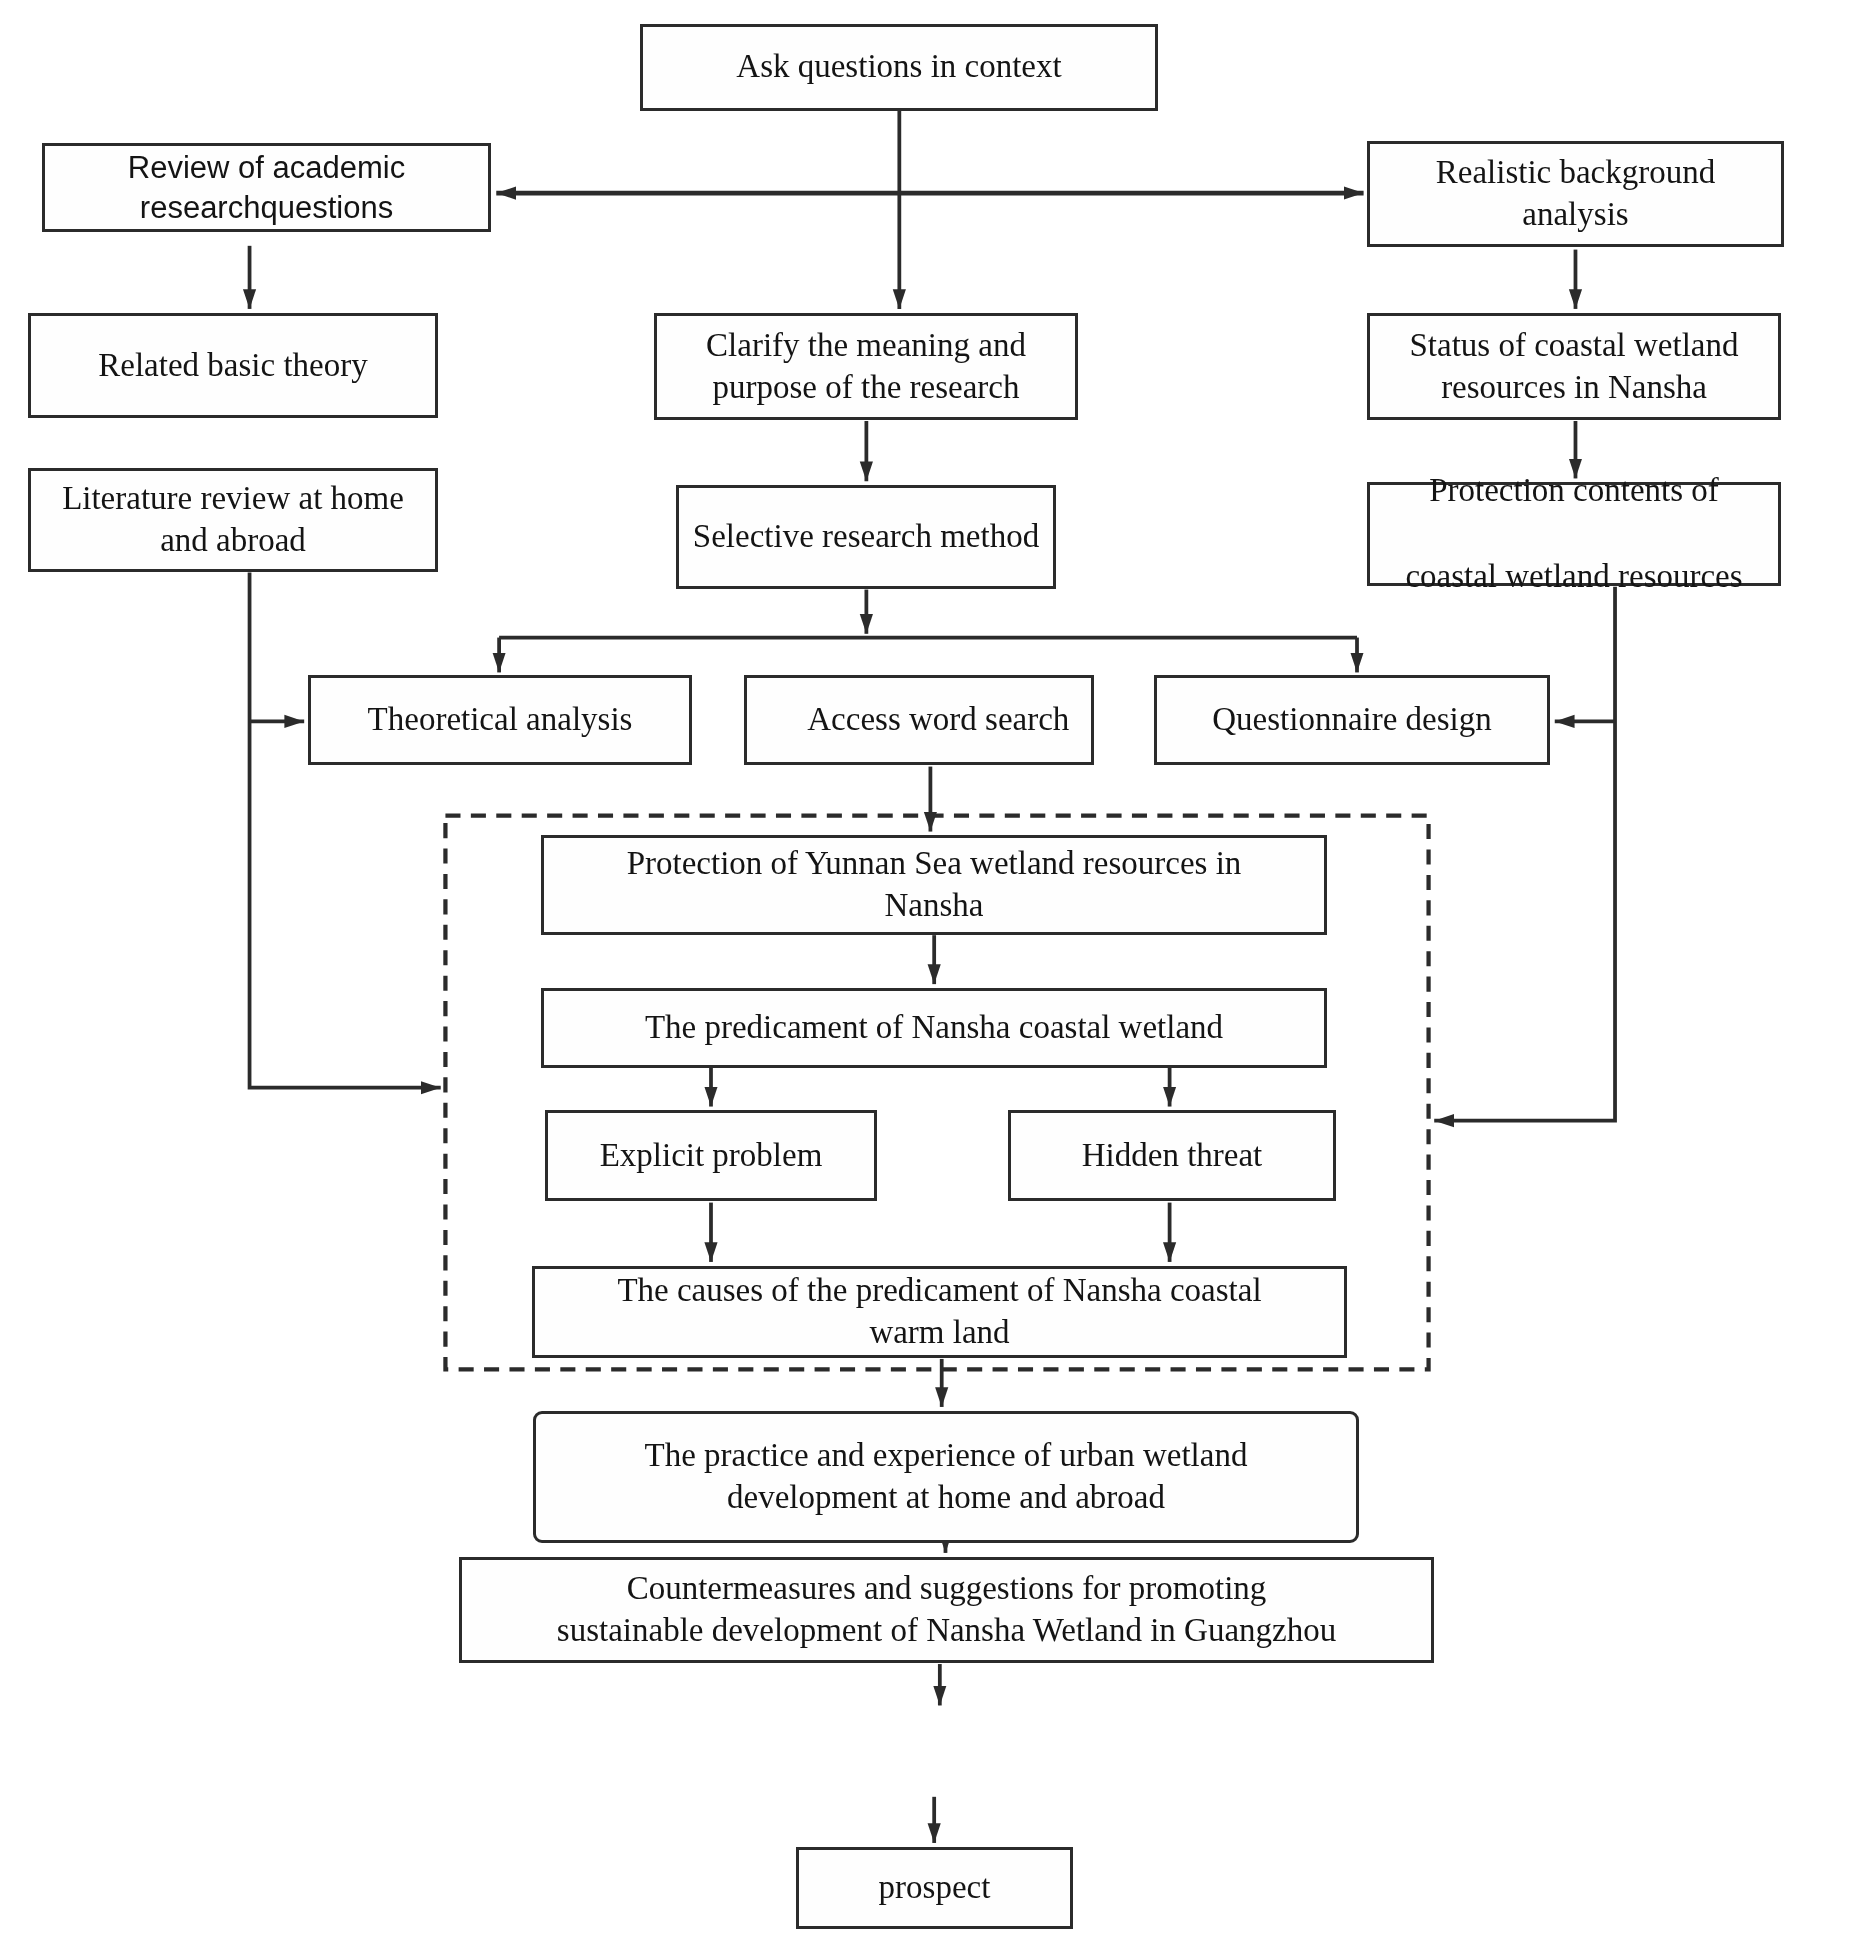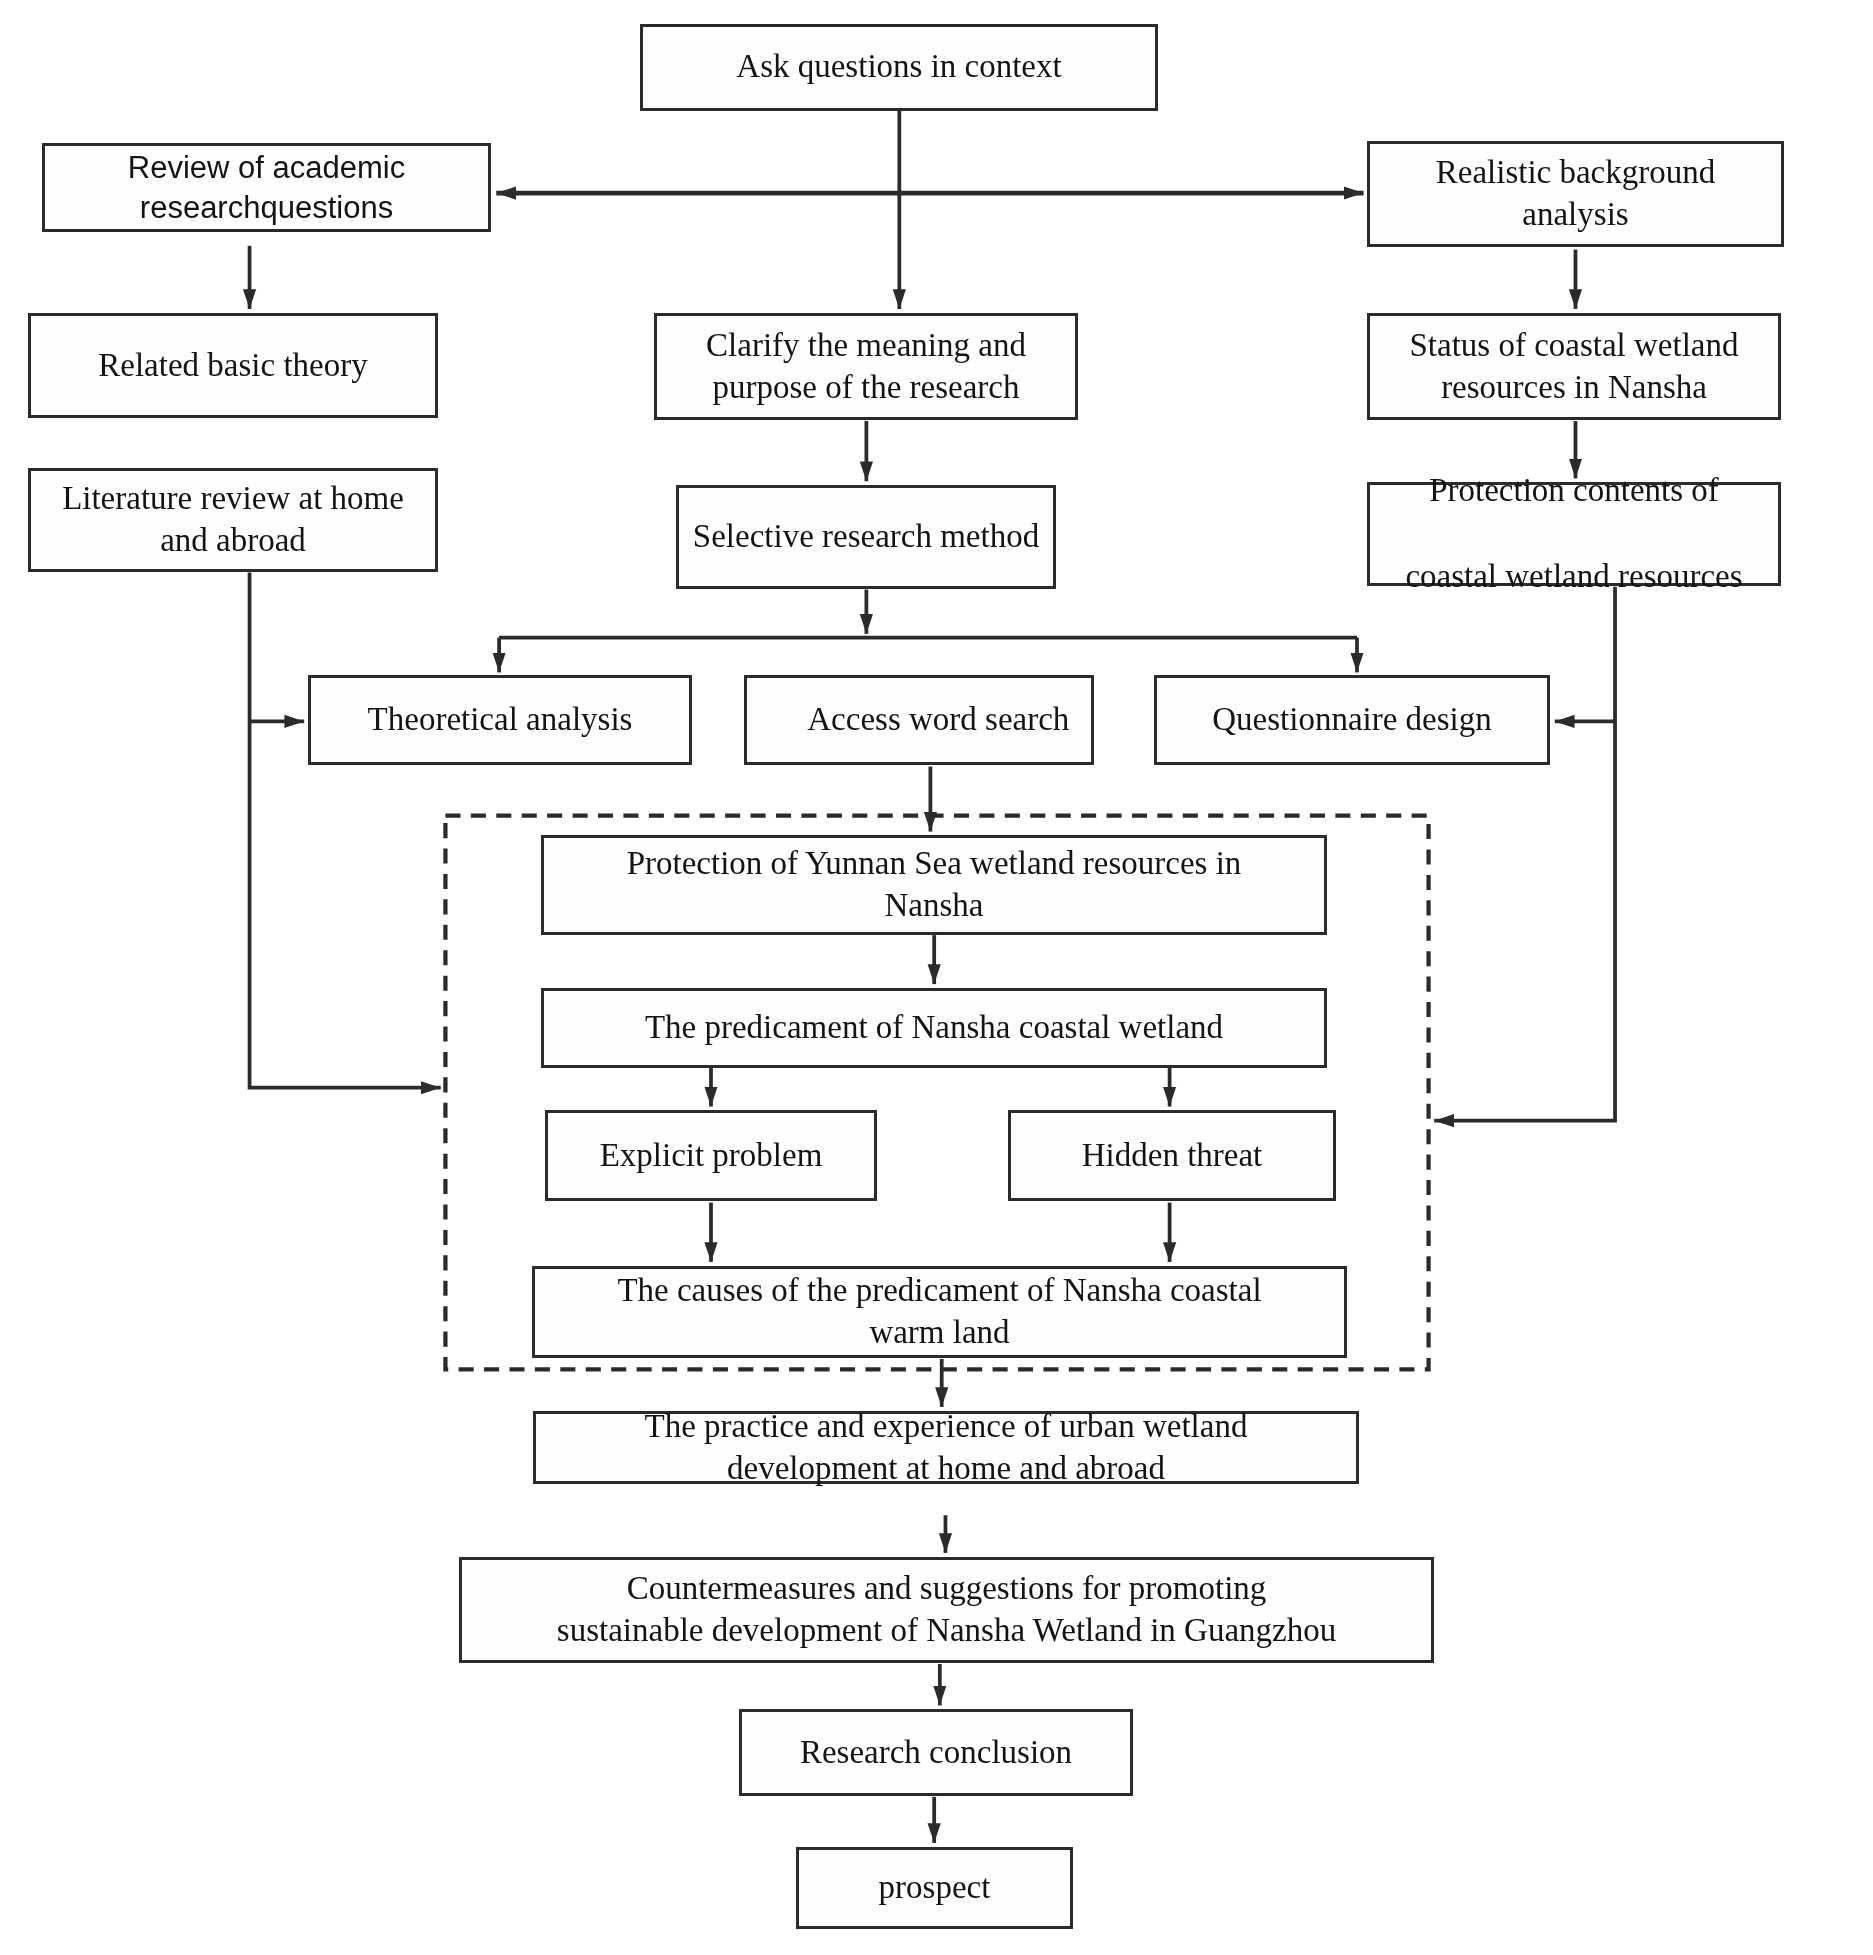--- a/index.html
+++ b/index.html
@@ -158,32 +158,29 @@
 
   <div class="node" style="left:1008px; top:1110px; width:328px; height:91px;">
     <span>Hidden threat</span>
   </div>
 
   <div class="node" style="left:532px; top:1266px; width:815px; height:92px;">
     <span>The causes of the predicament of Nansha coastal</span>
     <span>warm land</span>
   </div>
 
-  <div class="node" style="left:533px; top:1411px; width:826px; height:73px;">
+  <div class="node" style="left:533px; top:1411px; width:826px; height:132px;border-radius:9px;">
     <span>The practice and experience of urban wetland</span>
     <span>development at home and abroad</span>
   </div>
 
   <div class="node" style="left:459px; top:1557px; width:975px; height:106px;">
     <span>Countermeasures and suggestions for promoting</span>
     <span>sustainable development of Nansha Wetland in Guangzhou</span>
   </div>
 
-  <div class="node" style="left:739px; top:1709px; width:394px; height:87px;">
-    <span>Research conclusion</span>
-  </div>
 
   <div class="node" style="left:796px; top:1847px; width:277px; height:82px;">
     <span>prospect</span>
   </div>
 
 </div>
 
 
 </body></html>

